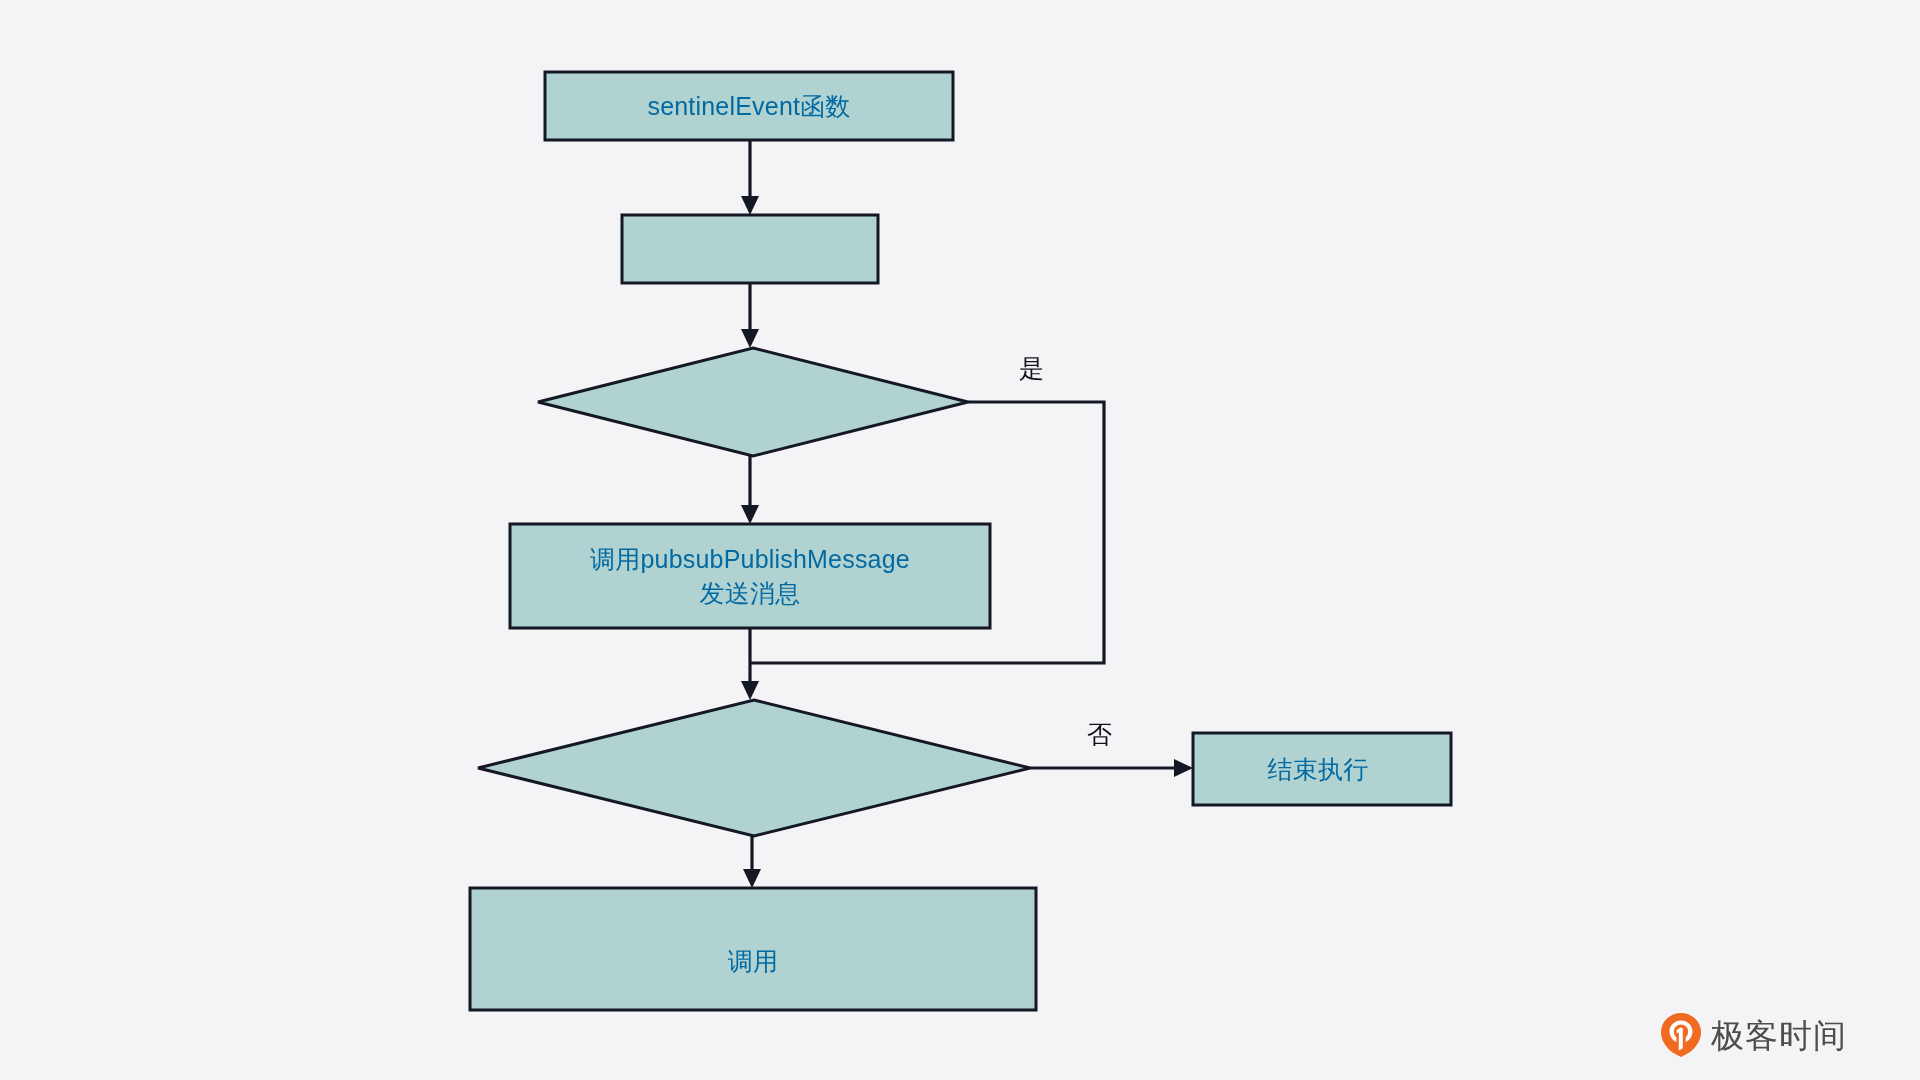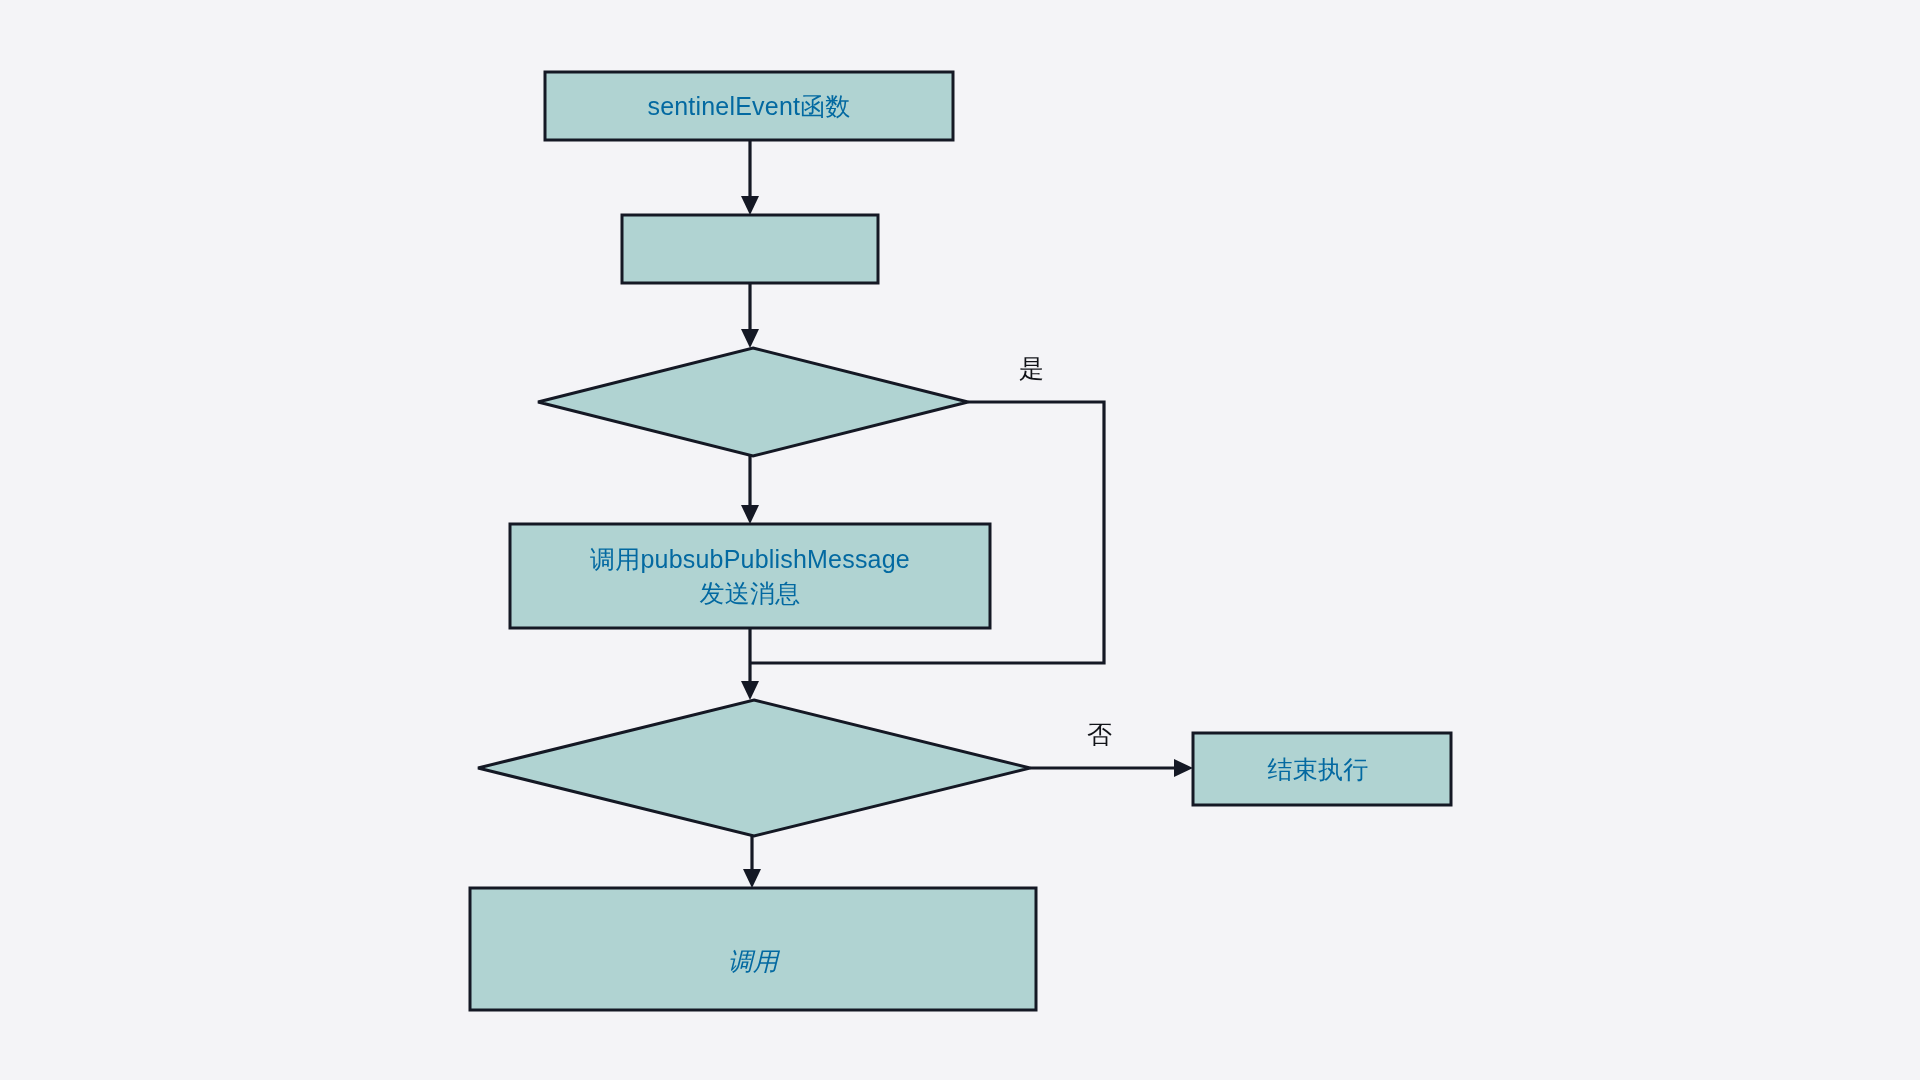--- a/index.html
+++ b/index.html
@@ -63,21 +63,21 @@
     line-height: 1;
     white-space: nowrap;
   }
   
   #node-start-text      { left: 545px; top: 72px;  width: 408px; height: 68px;  }
   #node-build-msg-text  { left: 622px; top: 215px; width: 256px; height: 68px;  }
   #node-debug-text      { left: 538px; top: 348px; width: 430px; height: 108px; }
   #node-publish-text    { left: 510px; top: 524px; width: 480px; height: 104px; }
   #node-warning-text    { left: 478px; top: 700px; width: 552px; height: 136px; }
   #node-end-text        { left: 1193px; top: 733px; width: 250px; height: 72px; }
-  #node-schedule-text   { left: 470px; top: 888px; width: 566px; height: 146px; font-style: italic; }
+  #node-schedule-text   { left: 470px; top: 888px; width: 566px; height: 146px; }
 
   #label-yes { left: 1019px; top: 356px; }
   #label-no  { left: 1087px; top: 722px; }
 
   
   #watermark {
     position: absolute;
     left: 1660px;
     top: 1012px;
     display: flex;
@@ -155,14 +155,22 @@
     <span>结束执行</span>
   </div>
 
   <div class="node-text" id="node-schedule-text">
     <span>调用</span>
   </div>
 
   <div class="edge-label" id="label-yes">是</div>
   <div class="edge-label" id="label-no">否</div>
 
+  <div id="watermark">
+    <svg id="watermark-mark" viewBox="0 0 42 46" xmlns="http://www.w3.org/2000/svg">
+      <path d="M21 1 C9.9 1 1 9.6 1 20.2 C1 28 5.6 35 12.6 40.6 L21 45 L29.4 40.6 C36.4 35 41 28 41 20.2 C41 9.6 32.1 1 21 1 Z" fill="#f06a22"></path>
+      <path d="M21 8.5 C14.6 8.5 9.5 13.4 9.5 19.6 C9.5 24.3 12.3 28.3 16.4 30 L16.4 25.6 C14.8 24.3 13.8 22.1 13.8 19.6 C13.8 15.7 17 12.6 21 12.6 C25 12.6 28.2 15.7 28.2 19.6 C28.2 22.1 27.2 24.3 25.6 25.6 L25.6 30 C29.7 28.3 32.5 24.3 32.5 19.6 C32.5 13.4 27.4 8.5 21 8.5 Z" fill="#ffffff"></path>
+      <path d="M22.8 16.2 L22.8 36.3 L18.8 38.5 L18.8 20.2 L16.6 21.5 L16.6 17.9 L20.6 15.6 Z" fill="#ffffff"></path>
+    </svg>
+    <div id="watermark-label">极客时间</div>
+  </div>
 
 </div>
 
 </body></html>

